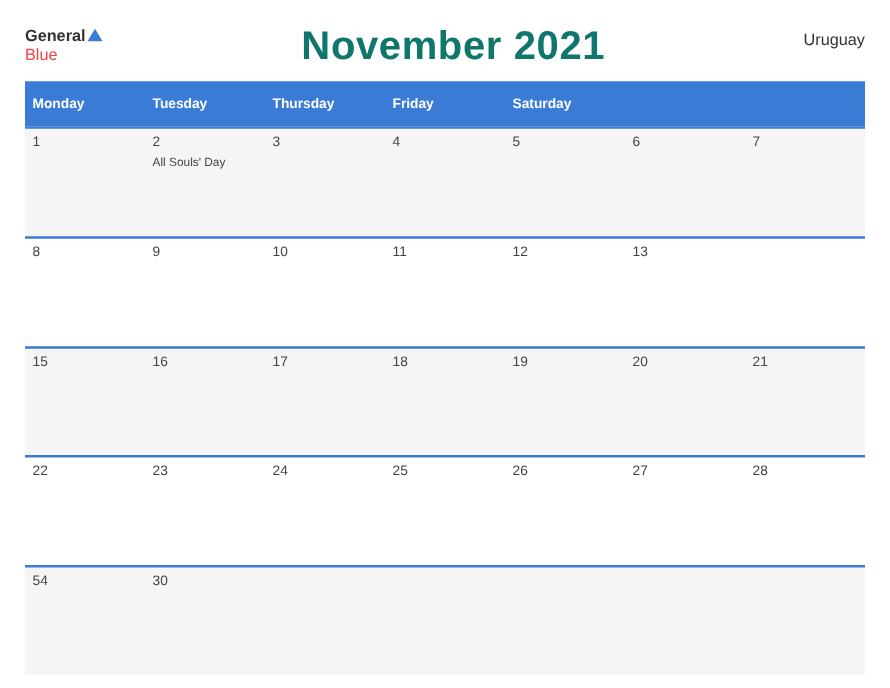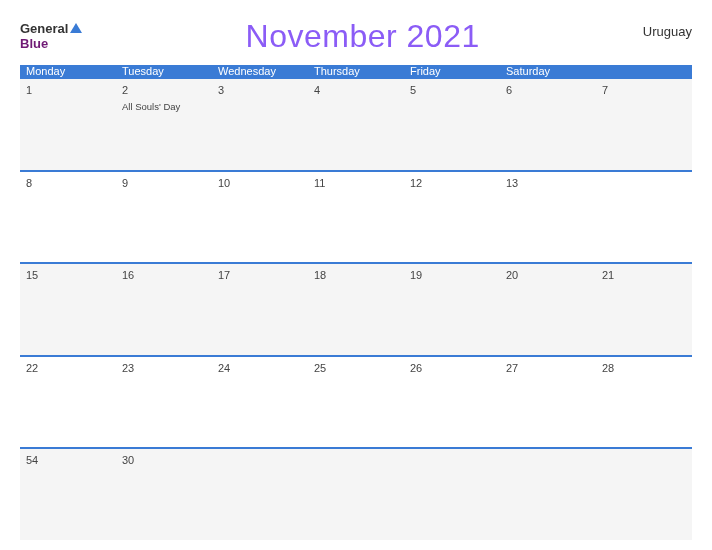--- a/index.html
+++ b/index.html
@@ -30,43 +30,43 @@
       flex-direction: column;
       line-height: 1.1;
     }
     .logo-general {
       font-size: 13px;
       font-weight: bold;
       color: #333;
     }
     .logo-blue {
       font-size: 13px;
-      font-weight: bold;
-      color: #701a75;
+      font-weight: normal;
+      color: #ef4444;
     }
     .logo-triangle {
       display: inline-block;
       width: 0;
       height: 0;
       border-left: 6px solid transparent;
       border-right: 6px solid transparent;
       border-bottom: 10px solid #3a7bd5;
       margin-left: 2px;
       vertical-align: middle;
       position: relative;
       top: -1px;
     }
     .logo-line {
       display: flex;
       align-items: center;
     }
     .month-title {
       font-size: 32px;
-      font-weight: 400;
-      color: #8b5cf6;
+      font-weight: 700;
+      color: #0f766e;
       letter-spacing: 0.5px;
     }
     .country-label {
       font-size: 13px;
       color: #333;
       text-align: left;
       align-self: flex-start;
       padding-top: 6px;
     }
     
@@ -77,22 +77,22 @@
     }
     
     .day-headers {
       display: grid;
       grid-template-columns: repeat(7, 1fr);
       background: #3a7bd5;
     }
     .day-header {
       color: #fff;
       font-size: 11px;
-      padding: 0 6px;
-      font-weight: normal;
+      padding: 12px 6px;
+      font-weight: bold;
     }
     
     .weeks {
       flex: 1;
       display: flex;
       flex-direction: column;
     }
     .week-row {
       flex: 1;
       display: grid;
@@ -145,21 +145,20 @@
     <div class="month-title">November 2021</div>
 
     <div class="country-label">Uruguay</div>
   </div>
 
   <div class="calendar">
 
     <div class="day-headers" id="day-headers-row">
     <div class="day-header">Monday</div>
         <div class="day-header">Tuesday</div>
-        <div class="day-header">Wednesday</div>
         <div class="day-header">Thursday</div>
         <div class="day-header">Friday</div>
         <div class="day-header">Saturday</div>
       </div>
 
     <div class="weeks" id="weeks-container">
     <div class="week-row">
           <div class="day-cell">
             <span class="day-number">1</span>
           </div>

